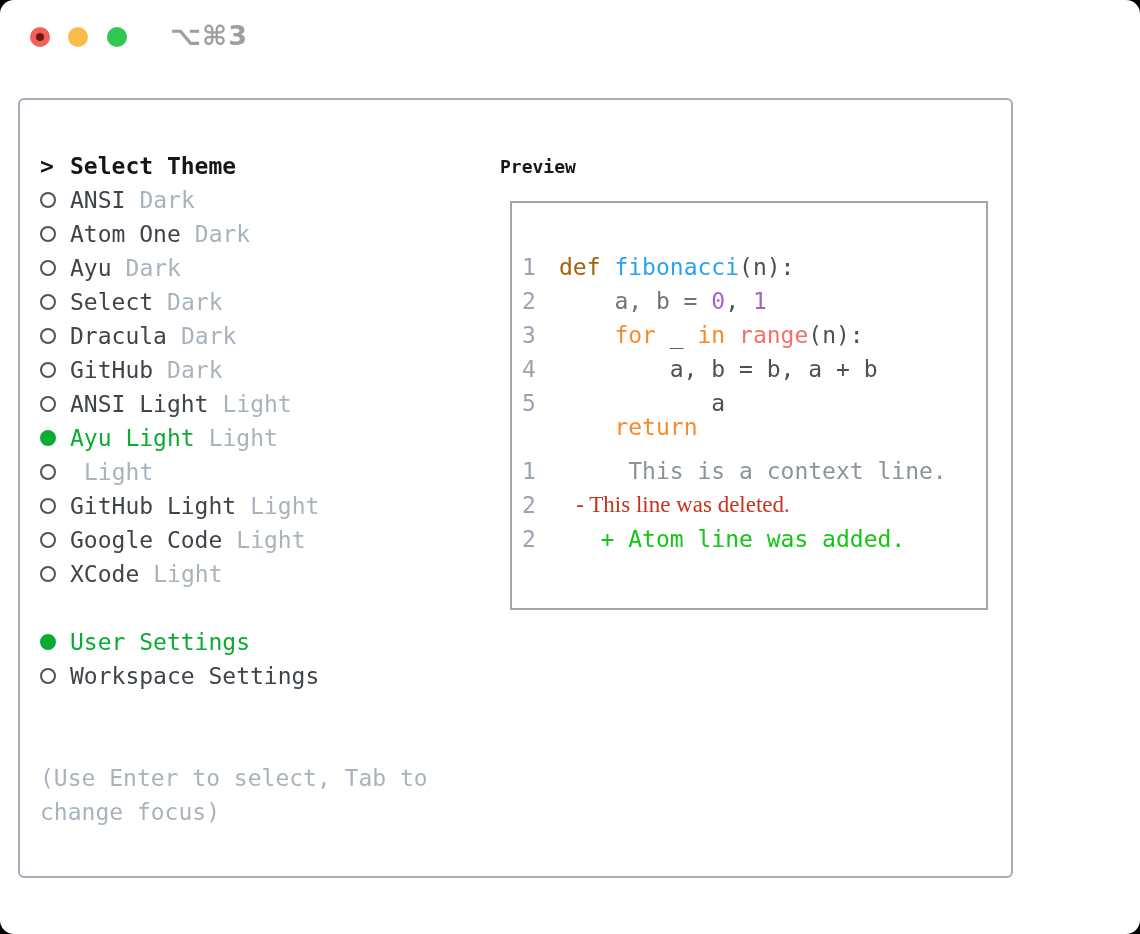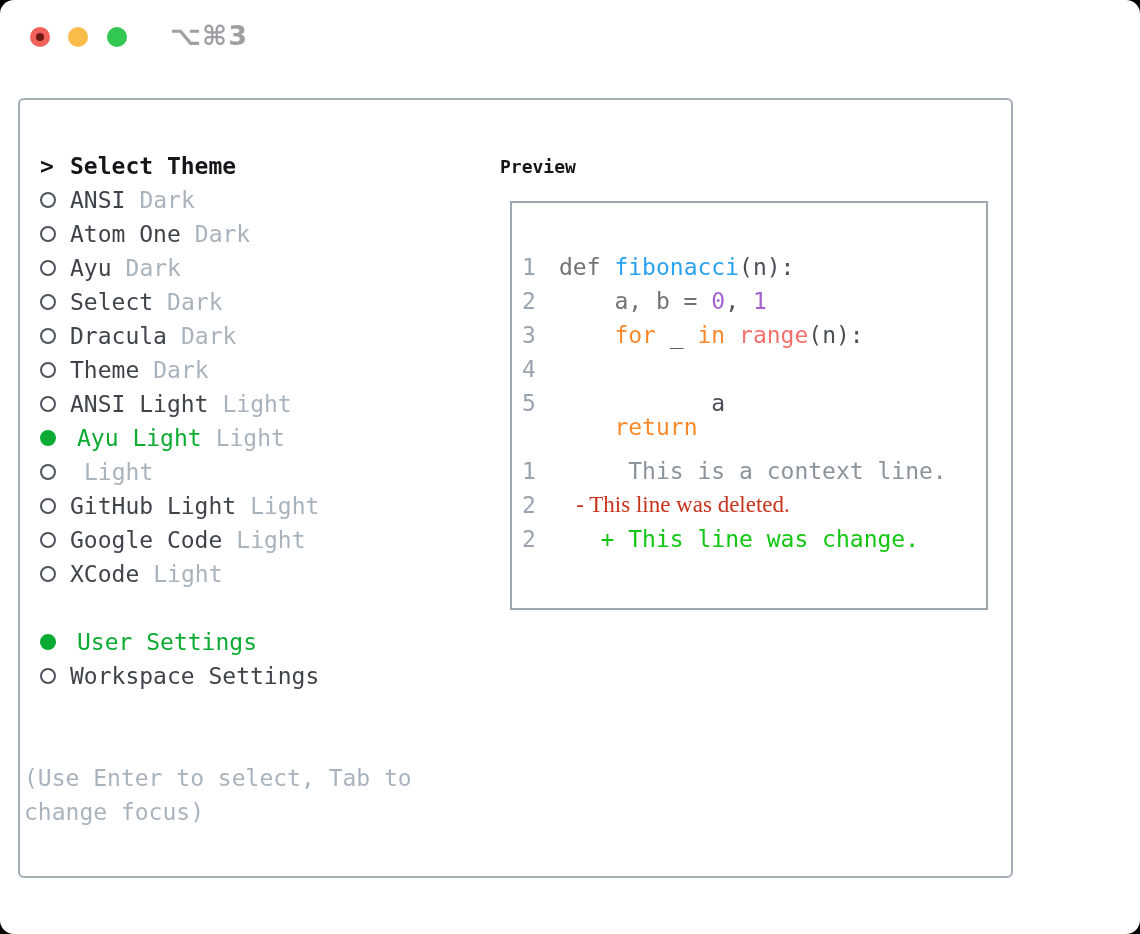--- a/index.html
+++ b/index.html
@@ -14,25 +14,25 @@
   .shortcut{position:absolute;left:170px;top:20px;font-size:27px;font-weight:bold;color:#9da0a3;font-family:"DejaVu Sans",sans-serif;letter-spacing:1px;}
   
   .app-window{position:absolute;left:18px;top:98px;width:995px;height:780px;box-sizing:border-box;border:2px solid var(--c-border);border-radius:6px;background:#fff;}
   .row{display:flex;align-items:center;height:34px;font-size:23px;white-space:pre;}
   .marker{width:30px;display:flex;align-items:center;flex:none;}
   .cursor{font-weight:bold;color:#14171a;display:inline-block;width:30px;}
   .title{font-weight:bold;color:#14171a;}
   .circle{width:16px;height:16px;box-sizing:border-box;border:2.5px solid #4e545b;border-radius:50%;}
   .circle.filled{border-color:var(--c-selected);background:var(--c-selected);}
   .tname{color:#3f444a;}
-  .tname.sel{color:var(--c-selected);margin-left:7px;}
+  .tname.sel{color:var(--c-selected);}
   .variant{color:var(--c-muted);margin-left:14px;}
   .theme-list{position:absolute;left:20px;top:49px;}
   .apply-list{position:absolute;left:20px;top:525px;}
-  .hint{position:absolute;left:4px;top:661px;width:420px;font-size:23px;line-height:34px;color:var(--c-muted);}
+  .hint{position:absolute;left:20px;top:661px;width:420px;font-size:23px;line-height:34px;color:var(--c-muted);}
   
   .preview-title{position:absolute;left:480px;top:49px;height:34px;display:flex;align-items:center;font-size:18px;font-weight:bold;color:#14171a;}
   .preview-box{position:absolute;left:490px;top:101px;width:478px;height:409px;box-sizing:border-box;border:2px solid var(--c-border2);padding:47px 0 0 10px;}
   .code-line{display:flex;height:34px;align-items:center;font-size:23px;}
   .lineno{width:37px;flex:none;color:var(--c-lineno);white-space:pre;}
   .tok{white-space:pre;}
 </style>
 </head>
 <body>
 
@@ -52,21 +52,21 @@
     <div class="theme-list">
       <div class="row">
         <span class="cursor">&gt;</span><span class="title">Select Theme</span>
       </div>
 
     <div class="row"><span class="marker"><span class="circle"></span></span><span class="tname">ANSI</span><span class="variant">Dark</span></div>
         <div class="row"><span class="marker"><span class="circle"></span></span><span class="tname">Atom One</span><span class="variant">Dark</span></div>
         <div class="row"><span class="marker"><span class="circle"></span></span><span class="tname">Ayu</span><span class="variant">Dark</span></div>
         <div class="row"><span class="marker"><span class="circle"></span></span><span class="tname">Select</span><span class="variant">Dark</span></div>
         <div class="row"><span class="marker"><span class="circle"></span></span><span class="tname">Dracula</span><span class="variant">Dark</span></div>
-        <div class="row"><span class="marker"><span class="circle"></span></span><span class="tname">Theme</span><span class="variant">Dark</span></div>
+        <div class="row"><span class="marker"><span class="circle"></span></span><span class="tname">GitHub</span><span class="variant">Dark</span></div>
         <div class="row"><span class="marker"><span class="circle"></span></span><span class="tname">ANSI Light</span><span class="variant">Light</span></div>
         <div class="row"><span class="marker"><span class="circle filled"></span></span><span class="tname sel">Ayu Light</span><span class="variant">Light</span></div>
         <div class="row"><span class="marker"><span class="circle"></span></span><span class="variant">Light</span></div>
         <div class="row"><span class="marker"><span class="circle"></span></span><span class="tname">GitHub Light</span><span class="variant">Light</span></div>
         <div class="row"><span class="marker"><span class="circle"></span></span><span class="tname">Google Code</span><span class="variant">Light</span></div>
         <div class="row"><span class="marker"><span class="circle"></span></span><span class="tname">XCode</span><span class="variant">Light</span></div>
       </div>
 
     <div class="apply-list">
 
@@ -74,21 +74,21 @@
         <div class="row"><span class="marker"><span class="circle"></span></span><span class="tname">Workspace Settings</span></div>
       </div>
 
     <div class="hint">(Use Enter to select, Tab to change focus)</div>
 
     <div class="preview-title">Preview</div>
     <div class="preview-box">
 
     <div class="code-line">
           <span class="lineno">1</span>
-          <span class="tok" style="color: #737373;">def</span>
+          <span class="tok" style="color: #a16207;">def</span>
           <span class="tok" style="color: rgb(75, 80, 87);"> </span>
           <span class="tok" style="color: rgb(43, 161, 241);">fibonacci</span>
           <span class="tok" style="color: rgb(75, 80, 87);">(n):</span>
         </div>
         <div class="code-line">
           <span class="lineno">2</span>
           <span class="tok" style="color: #737373;">    a, b = </span>
           <span class="tok" style="color: rgb(165, 98, 207);">0</span>
           <span class="tok" style="color: rgb(75, 80, 87);">, </span>
           <span class="tok" style="color: rgb(165, 98, 207);">1</span>
@@ -98,38 +98,39 @@
           <span class="tok" style="color: rgb(75, 80, 87);">    </span>
           <span class="tok" style="color: rgb(249, 138, 44);">for</span>
           <span class="tok" style="color: rgb(75, 80, 87);"> _ </span>
           <span class="tok" style="color: rgb(249, 138, 44);">in</span>
           <span class="tok" style="color: rgb(75, 80, 87);"> </span>
           <span class="tok" style="color: rgb(244, 112, 107);">range</span>
           <span class="tok" style="color: rgb(75, 80, 87);">(n):</span>
         </div>
         <div class="code-line">
           <span class="lineno">4</span>
+          <span class="tok" style="color: rgb(75, 80, 87);">        a, b = b, a + b</span>
         </div>
         <div class="code-line">
           <span class="lineno">5</span>
           <span class="tok" style="color: rgb(75, 80, 87);">    </span>
           <span class="tok" style="color: rgb(249, 138, 44); margin-top: 48px;">return</span>
           <span class="tok" style="color: rgb(75, 80, 87);"> a</span>
         </div>
         <div class="code-line">
           <span class="lineno"></span>
         </div>
         <div class="code-line">
           <span class="lineno">1</span>
           <span class="tok" style="color: rgb(139, 147, 155);">     This is a context line.</span>
         </div>
         <div class="code-line">
           <span class="lineno">2</span>
           <span class="tok" style="color: rgb(199, 51, 29); font-family: Liberation Serif, serif;">   - This line was deleted.</span>
         </div>
         <div class="code-line">
           <span class="lineno">2</span>
-          <span class="tok" style="color: rgb(18, 199, 18);">   + This line was change.</span>
+          <span class="tok" style="color: rgb(18, 199, 18);">   + Atom line was added.</span>
         </div>
       </div>
 
   </div>
 </div>
 
 </body></html>

